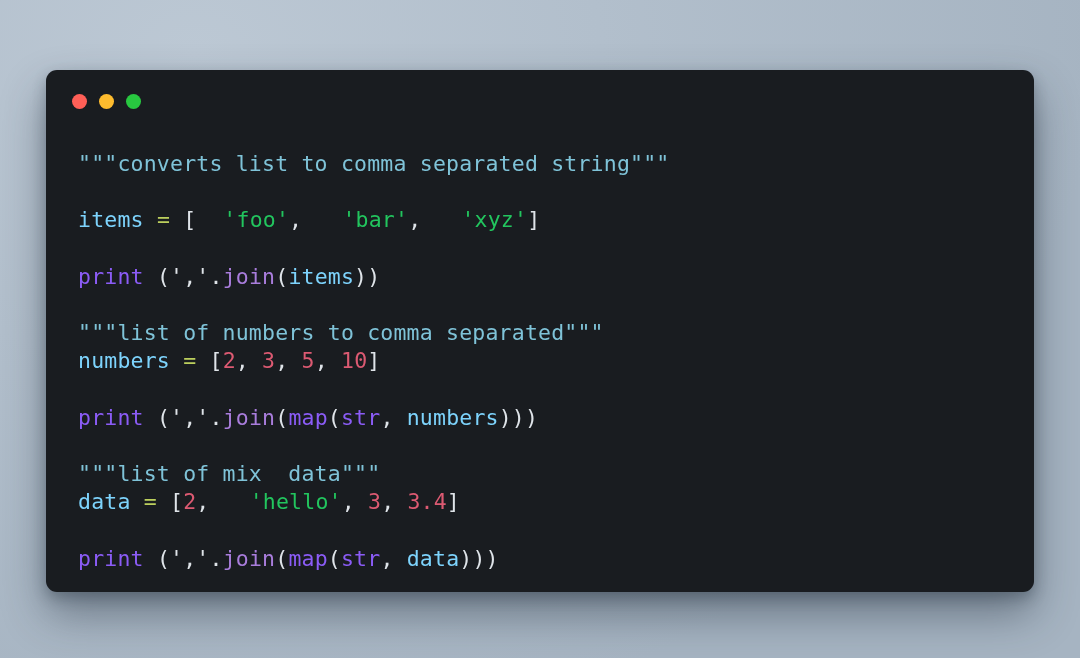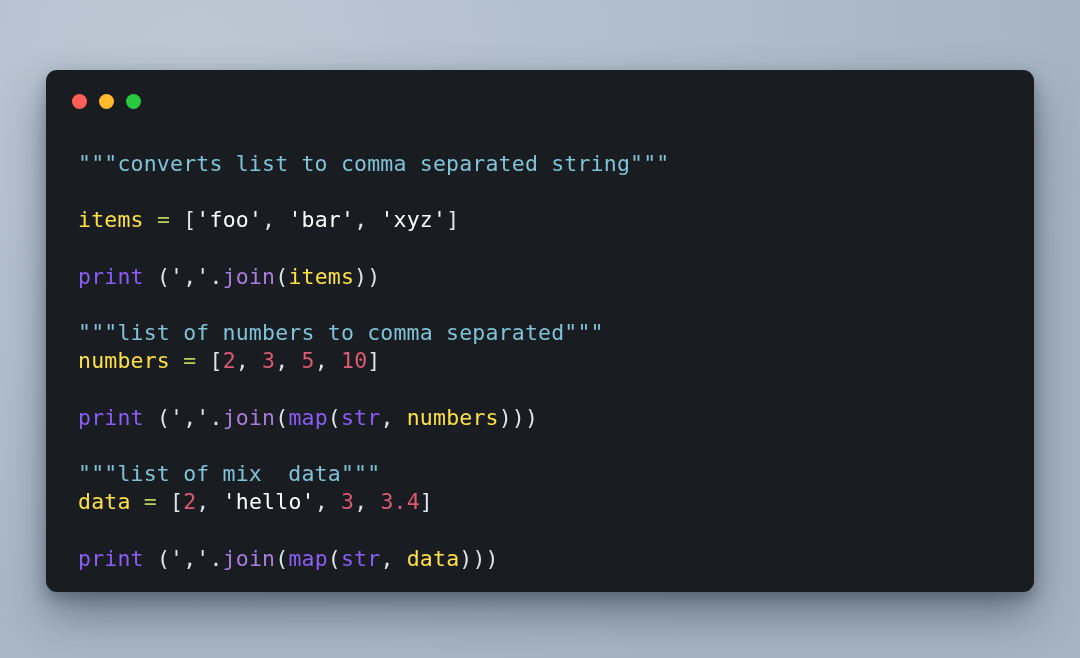--- a/index.html
+++ b/index.html
@@ -85,22 +85,22 @@
     -webkit-font-smoothing: antialiased;
   }
   .ln {
     display: block;
     min-height: 28.2px;
   }
   .ln.blank { color: transparent; }
 
   
   .t-doc     { color: #7fc3d8; }   
-  .t-var     { color: #fde047; margin-top: 20px; }   
-  .t-str     { color: #ffffff; }   
+  .t-var     { color: #7dd3fc; margin-top: 20px; }   
+  .t-str     { color: #22c55e; margin-left: 27px; }   
   .t-num     { color: #dc5a72; }   
   .t-builtin { color: #8b5cf6; }   
   .t-op      { color: #bccf5d; }   
   .t-func    { color: #a97ddc; }   
   .t-punc    { color: #dfe4e9; }   
 </style>
 </head>
 <body>
 
 <div id="stage">

